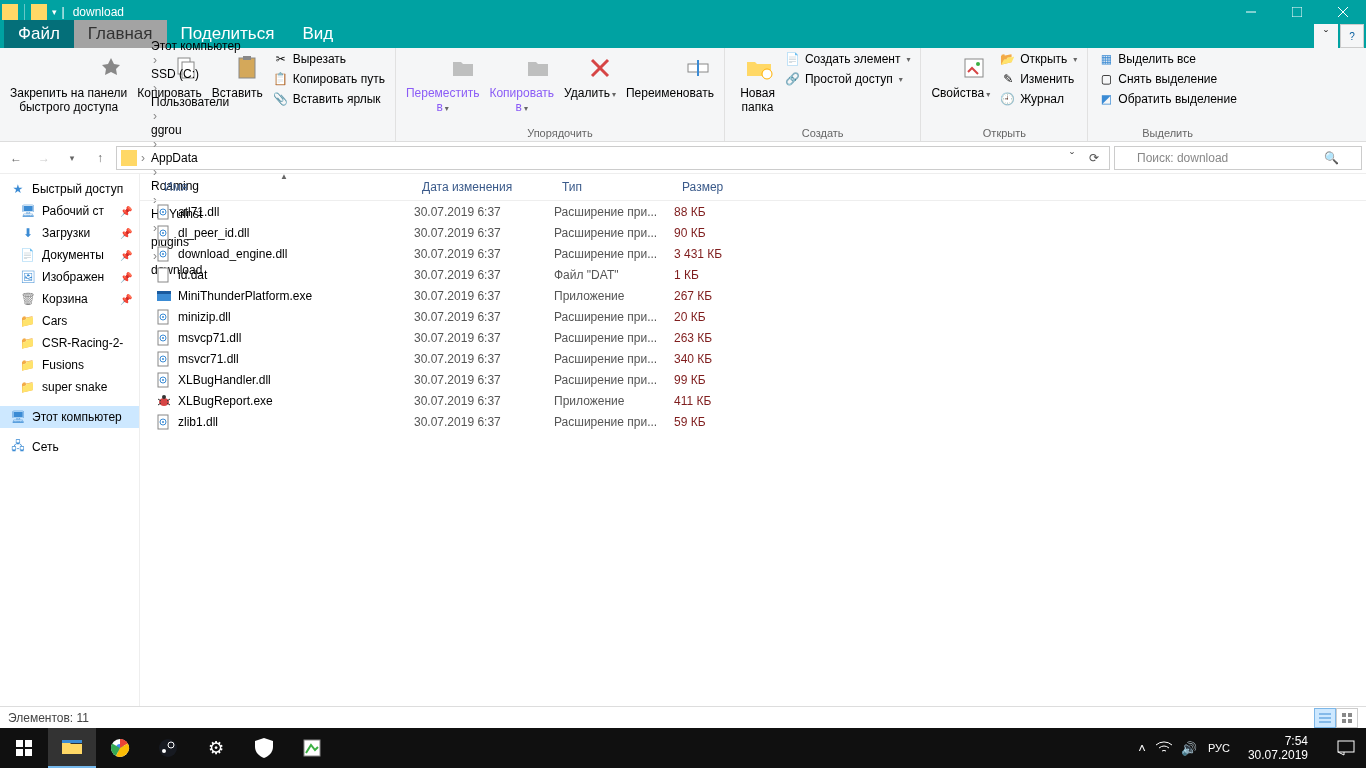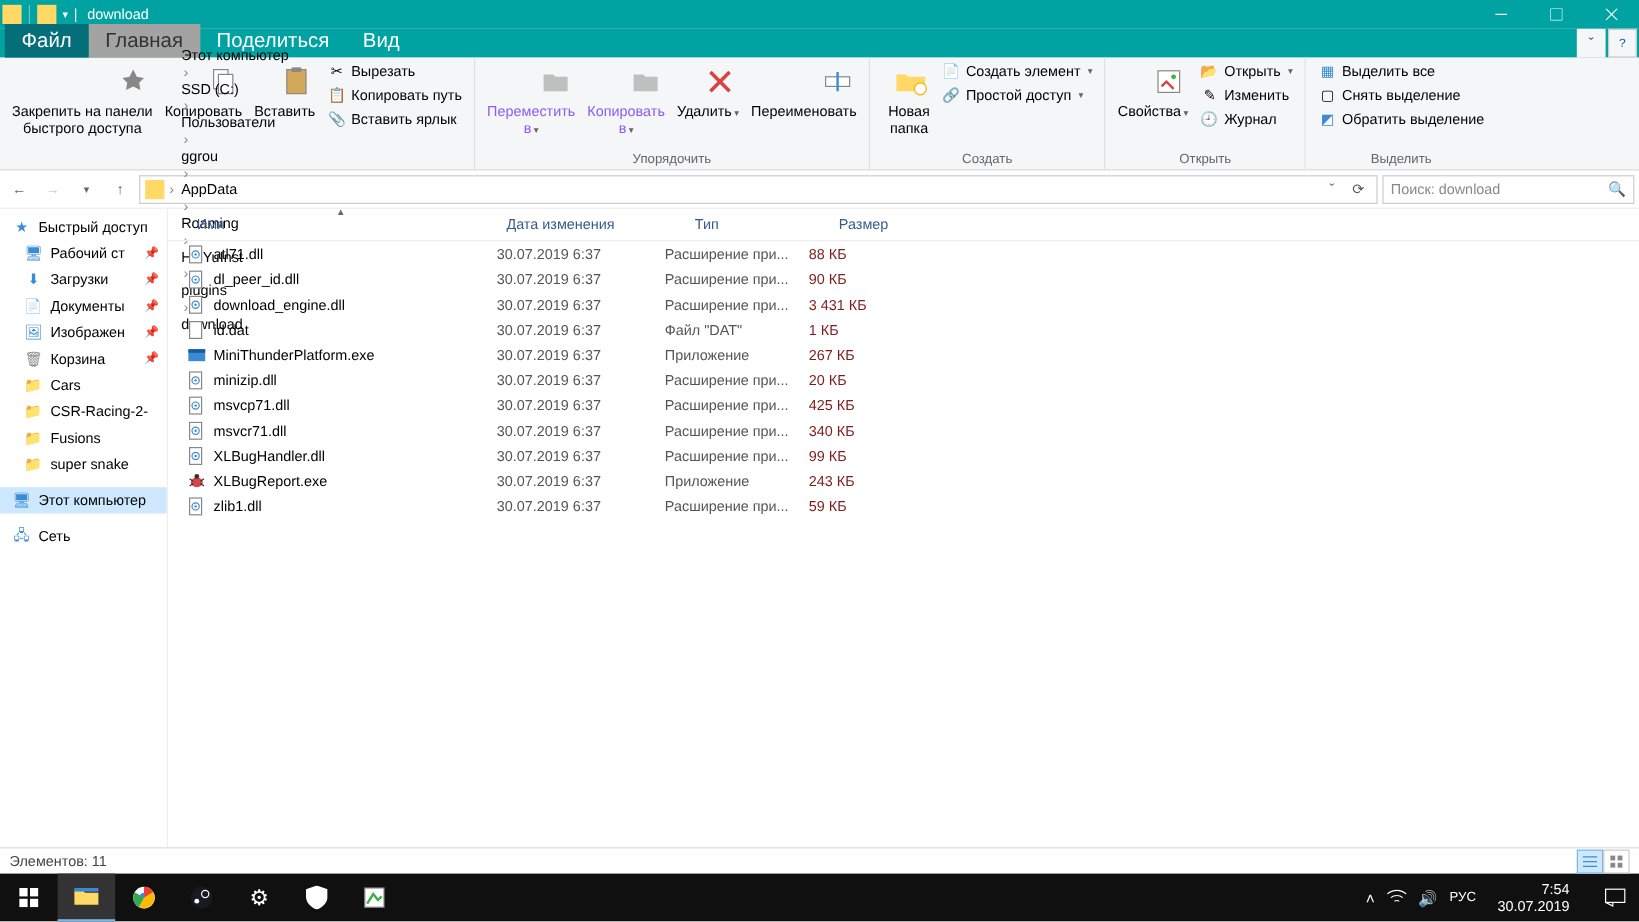--- a/index.html
+++ b/index.html
@@ -39,39 +39,39 @@
 
 .navrow { height: 32px; display:flex; align-items:center; padding: 0 4px; gap:4px; border-bottom:1px solid #eee; }
 .nav-btn { width:24px; height:24px; display:flex; align-items:center; justify-content:center; color:#666; cursor:pointer; }
 .nav-btn.disabled { color:#ccc; }
 .address { flex:1; height:24px; border:1px solid #ccc; display:flex; align-items:center; padding:0 4px; gap:0; }
 .address .crumb { padding: 0 2px; cursor:pointer; display:flex; align-items:center; gap:2px; }
 .address .crumb-sep::after { content:"›"; color:#888; padding:0 4px; }
 .address .folder-icon-s { width:16px; height:16px; background:#ffd866; }
 .address-controls { display:flex; margin-left:auto; }
 .address-controls .ac-btn { width:22px; height:22px; display:flex; align-items:center; justify-content:center; color:#555; }
-.searchbox { width:210px; height:24px; border:1px solid #ccc; display:flex; align-items:center; padding:0 6px; color:#888; }
+.searchbox { width:248px; height:24px; border:1px solid #ccc; display:flex; align-items:center; padding:0 22px; color:#888; }
 .searchbox .search-icon { margin-left:auto; }
 
 
 .main { display:flex; height: calc(768px - 24px - 24px - 94px - 32px - 22px - 40px); }
 .sidebar { width:140px; border-right:1px solid #eee; overflow:hidden; padding-top:4px; }
 .sidebar .nav-item { display:flex; align-items:center; gap:6px; padding:3px 6px 3px 20px; cursor:pointer; white-space:nowrap; }
 .sidebar .nav-item.top { padding-left:10px; }
 .sidebar .nav-item.selected { background:#cde8ff; }
 .sidebar .nav-item .pin { margin-left:auto; color:#888; font-size:10px; }
 .sidebar .nav-item .icon16 { width:16px; height:16px; display:inline-flex; align-items:center; justify-content:center; }
 .sidebar .spacer { height:8px; }
 
 .filelist { flex:1; display:flex; flex-direction:column; }
 .columns { display:flex; border-bottom:1px solid #eee; padding: 4px 0 4px 16px; color:#3a5a8a; position:relative; }
 .columns .col { padding: 2px 8px; border-right:1px solid transparent; }
 .columns .col.name { width: 258px; }
 .columns .col.date { width: 140px; }
-.columns .col.type { width: 120px; margin-left: 17px; }
+.columns .col.type { width: 120px; }
 .columns .col.size { width: 80px; text-align:left; }
 .columns .sort-ind { position:absolute; top:-2px; left:140px; font-size:8px; color:#666; }
 .rows { padding-left:16px; }
 .row { display:flex; align-items:center; height:21px; cursor:pointer; }
 .row .c-name { width:258px; display:flex; align-items:center; gap:6px; overflow:hidden; text-overflow:ellipsis; white-space:nowrap; }
 .row .c-date { width:140px; color:#555; }
 .row .c-type { width:120px; color:#555; overflow:hidden; text-overflow:ellipsis; white-space:nowrap; }
 .row .c-size { width:80px; color:#7f1d1d; }
 .file-icon { width:16px; height:16px; display:inline-flex; align-items:center; justify-content:center; flex-shrink:0; }
 
@@ -486,21 +486,21 @@
               <svg width="16" height="16">
                 <rect x="2" y="1" width="10" height="14" fill="#fff" stroke="#888"></rect>
                 <circle cx="7" cy="8" r="3" fill="none" stroke="#3b8bd4"></circle>
                 <circle cx="7" cy="8" r="1" fill="#3b8bd4"></circle>
               </svg>
             </span>
             <span>msvcp71.dll</span>
           </div>
           <div class="c-date">30.07.2019 6:37</div>
           <div class="c-type">Расширение при...</div>
-          <div class="c-size">425 КБ</div>
+          <div class="c-size">263 КБ</div>
         </div>
         <div class="row">
           <div class="c-name">
             <span class="file-icon">
               <svg width="16" height="16">
                 <rect x="2" y="1" width="10" height="14" fill="#fff" stroke="#888"></rect>
                 <circle cx="7" cy="8" r="3" fill="none" stroke="#3b8bd4"></circle>
                 <circle cx="7" cy="8" r="1" fill="#3b8bd4"></circle>
               </svg>
             </span>
@@ -534,21 +534,21 @@
                 <line x1="2" y1="6" x2="5" y2="8" stroke="#333"></line>
                 <line x1="14" y1="6" x2="11" y2="8" stroke="#333"></line>
                 <line x1="2" y1="12" x2="5" y2="10" stroke="#333"></line>
                 <line x1="14" y1="12" x2="11" y2="10" stroke="#333"></line>
               </svg>
             </span>
             <span>XLBugReport.exe</span>
           </div>
           <div class="c-date">30.07.2019 6:37</div>
           <div class="c-type">Приложение</div>
-          <div class="c-size">243 КБ</div>
+          <div class="c-size">411 КБ</div>
         </div>
         <div class="row">
           <div class="c-name">
             <span class="file-icon">
               <svg width="16" height="16">
                 <rect x="2" y="1" width="10" height="14" fill="#fff" stroke="#888"></rect>
                 <circle cx="7" cy="8" r="3" fill="none" stroke="#3b8bd4"></circle>
                 <circle cx="7" cy="8" r="1" fill="#3b8bd4"></circle>
               </svg>
             </span>

